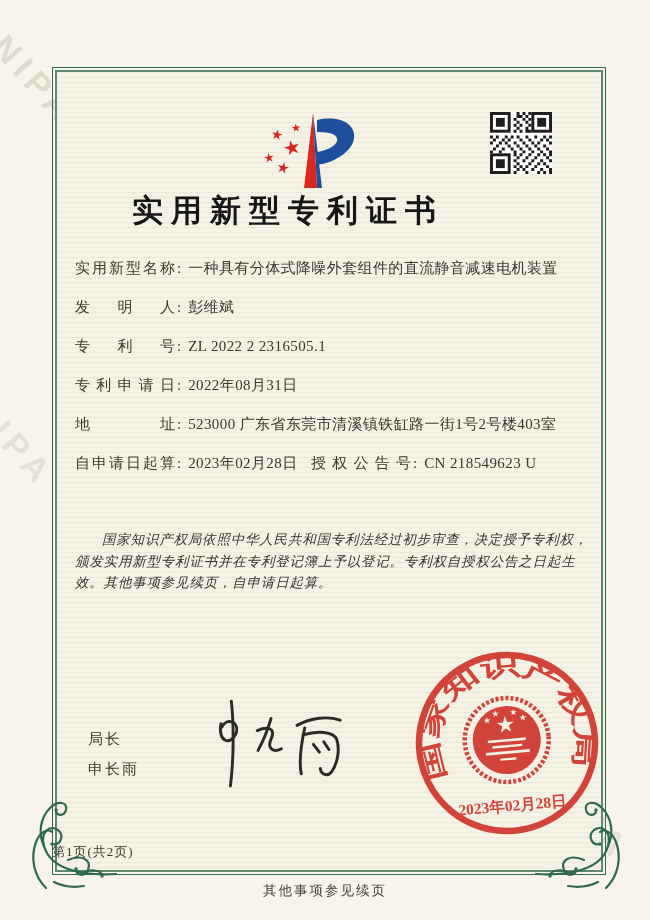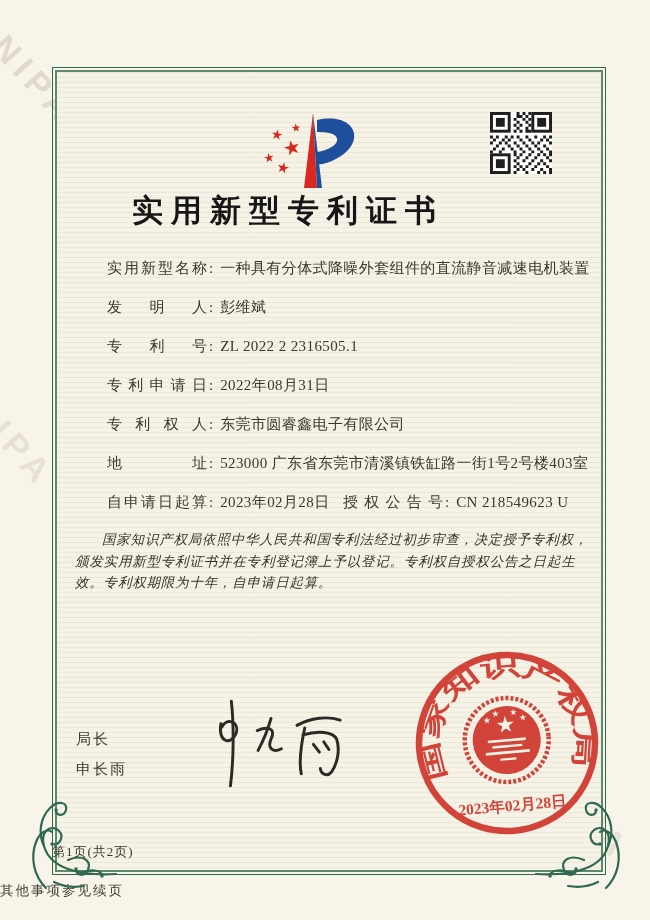--- a/index.html
+++ b/index.html
@@ -36,44 +36,44 @@
       #f6f3e6;
   }
   .abs{position:absolute;z-index:2;}
   .cert-no{left:74px;top:102px;font-size:15px;letter-spacing:1.5px;}
   .logo{left:262px;top:108px;width:120px;height:84px;}
   .qr{left:490px;top:112px;width:62px;height:62px;color:#1e1e1e;}
   .title{
     left:52px;top:190px;width:472px;text-align:center;
     font-size:31px;font-weight:bold;letter-spacing:8px;color:#161616;
   }
-  .fields{left:75px;top:259px;width:514px;font-size:15px;margin-left:32px;}
+  .fields{left:75px;top:259px;width:514px;font-size:15px;}
   .frow{position:relative;height:39px;white-space:nowrap;}
   .fpair{display:inline-block;}
   .fpair.second{position:absolute;left:236px;top:0;}
   .flabel{
     display:inline-block;width:100px;
     text-align:justify;text-align-last:justify;
   }
   .fcolon{display:inline-block;margin:0 7px 0 2px;}
   .fvalue{letter-spacing:0.4px;color:#3a372e;}
   .body-text{
     left:75px;top:529px;width:514px;
     font-size:13.5px;line-height:1.6;font-style:italic;
     letter-spacing:0.8px;color:#34322b;
   }
   .body-text p{margin:0 0 7px 0;text-indent:2em;}
-  .officer{left:76px;top:724px;font-size:15px;line-height:30px;letter-spacing:2px;}
+  .officer{left:88px;top:724px;font-size:15px;line-height:30px;letter-spacing:2px;}
   .signature{left:192px;top:696px;width:165px;height:95px;color:#2b2b26;}
   .seal{
     left:412px;top:648px;width:190px;height:190px;z-index:4;
     transform:rotate(-5deg);opacity:0.93;color:var(--seal_red);
   }
   .pageno{left:52px;top:843px;width:548px;text-align:left;font-size:13px;letter-spacing:1px;z-index:2;}
-  .note{left:0;top:882px;width:650px;text-align:left;font-size:13.5px;letter-spacing:2px;color:#45413699;color:#454136;z-index:2;}
+  .note{left:0;top:882px;width:650px;text-align:center;font-size:13.5px;letter-spacing:2px;color:#45413699;color:#454136;z-index:2;}
   .flourish{z-index:3;color:var(--border_green);}
   .flourish.left{left:18px;top:790px;width:100px;height:112px;}
   .flourish.right{left:534px;top:790px;width:100px;height:112px;transform:scaleX(-1);}
 </style>
 </head>
 <body>
 
 <div class="page">
 
   <span class="wm" style="left:-8px;top:4px;color:rgba(128,117,99,0.20);">CNIPA</span>
@@ -131,37 +131,34 @@
     <div class="frow">
       <span class="flabel">发明人</span><span class="fcolon">:</span><span class="fvalue">彭维斌</span>
     </div>
     <div class="frow">
       <span class="flabel">专利号</span><span class="fcolon">:</span><span class="fvalue">ZL 2022 2 2316505.1</span>
     </div>
     <div class="frow">
       <span class="flabel">专利申请日</span><span class="fcolon">:</span><span class="fvalue">2022年08月31日</span>
     </div>
     <div class="frow">
-      <span class="flabel">专利权人</span><span class="fcolon">:</span><span class="fvalue">东莞市圆睿鑫电子有限公司</span>
-    </div>
-    <div class="frow">
       <span class="flabel">地址</span><span class="fcolon">:</span><span class="fvalue">523000 广东省东莞市清溪镇铁缸路一街1号2号楼403室</span>
     </div>
     <div class="frow">
       <span class="fpair">
         <span class="flabel">自申请日起算</span><span class="fcolon">:</span><span class="fvalue">2023年02月28日</span>
       </span>
       <span class="fpair second">
         <span class="flabel">授权公告号</span><span class="fcolon">:</span><span class="fvalue">CN 218549623 U</span>
       </span>
     </div>
   </div>
 
   <div class="abs body-text">
-    <p>国家知识产权局依照中华人民共和国专利法经过初步审查，决定授予专利权，颁发实用新型专利证书并在专利登记簿上予以登记。专利权自授权公告之日起生效。专利权期限为十年，自申请日起算。</p>
+    <p>国家知识产权局依照中华人民共和国专利法经过初步审查，决定授予专利权，颁发实用新型专利证书并在专利登记簿上予以登记。专利权自授权公告之日起生效。其他事项参见续页，自申请日起算。</p>
   </div>
 
   <div class="abs officer">
     <div>局长</div>
     <div>申长雨</div>
   </div>
 
   <svg class="abs signature" viewBox="0 0 180 110" aria-hidden="true">
     <g fill="none" stroke="currentColor" stroke-width="3.4" stroke-linecap="round" stroke-linejoin="round">
       <path d="M28,32 C24,54 40,58 46,42 C49,29 34,25 29,36"></path>

